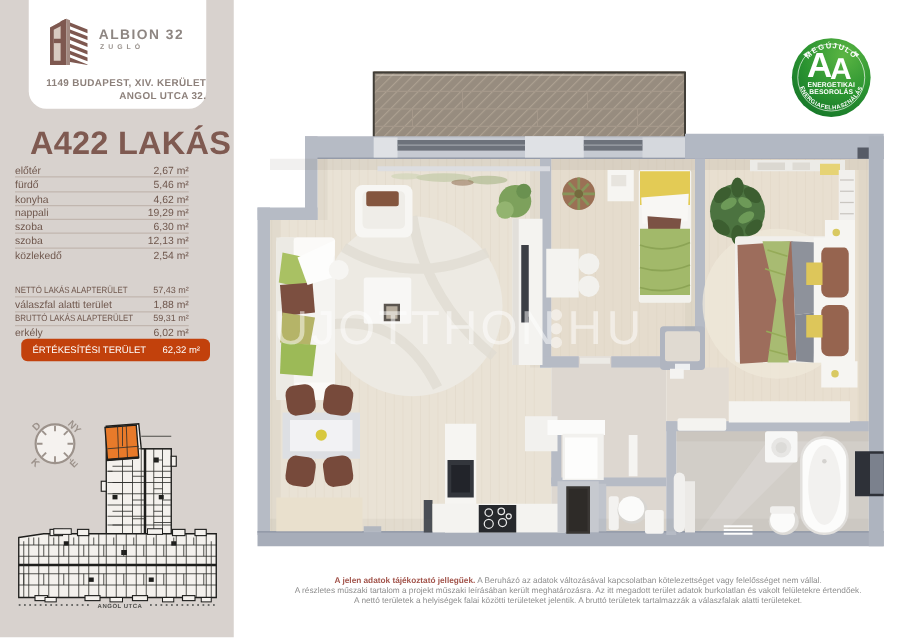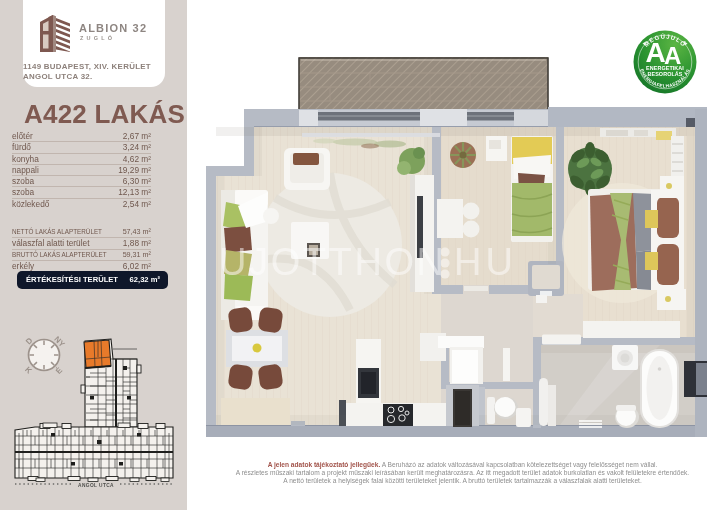--- a/index.html
+++ b/index.html
@@ -1,28 +1,28 @@
 <!DOCTYPE html>
 <html><head>
 <meta charset="utf-8">
 <style>
   html,body{margin:0;padding:0;}
   body{width:720px;height:510px;overflow:hidden;background:#ffffff;font-family:"Liberation Sans",sans-serif;}
   .page{position:relative;width:720px;height:510px;background:#ffffff;border-radius:17px;}
   .sidebar{position:absolute;left:0;top:0;width:187px;height:510px;background:#d8d2ce;}
   .card{position:absolute;left:23px;top:0;width:142px;height:87px;background:#ffffff;border-radius:0 0 14px 14px;}
-  .addr{position:absolute;left:0;top:62px;width:142px;text-align:left;font-size:7.9px;line-height:9.8px;color:#8d817b;letter-spacing:0.3px;font-weight:bold;}
+  .addr{position:absolute;left:0;top:62px;width:142px;text-align:right;font-size:7.9px;line-height:9.8px;color:#8d817b;letter-spacing:0.3px;font-weight:bold;}
   .title{position:absolute;left:24px;top:99px;font-size:26px;font-weight:bold;color:#7f5a51;letter-spacing:0.2px;}
   .tbl{position:absolute;left:12px;width:139px;font-size:8.3px;color:#6f574d;}
   .row{position:relative;height:10.25px;line-height:10.25px;}
   .row .v{position:absolute;right:0;top:0;}
   .row.u{border-bottom:0.8px solid #c1b6af;}
   .row.b{font-weight:normal;font-size:7.2px;}
   .row.b .t{display:inline-block;transform:scaleX(0.88);transform-origin:left center;white-space:nowrap;}
-  .bar{position:absolute;left:17px;top:271px;width:151px;height:18px;background:#0f172a;border-radius:5px;color:#ffffff;font-size:7.6px;font-weight:bold;line-height:18px;}
+  .bar{position:absolute;left:17px;top:271px;width:151px;height:18px;background:#c2410c;border-radius:5px;color:#ffffff;font-size:7.6px;font-weight:normal;line-height:18px;}
   .bar .l{position:absolute;left:9px;}
   .bar .v{position:absolute;right:8px;}
   .disc{position:absolute;left:210px;top:461px;width:505px;text-align:center;font-size:6.6px;line-height:8.1px;color:#8e8e8e;}
   .disc b{color:#a2544b;}
 </style>
 </head>
 <body>
 <div class="page">
 
 <div class="sidebar"></div>
@@ -48,21 +48,21 @@
   <div style="position:absolute;left:56px;top:22px;font-size:11px;font-weight:bold;color:#8e8682;letter-spacing:1.2px;">ALBION 32</div>
   <div style="position:absolute;left:57px;top:35px;font-size:5.5px;font-weight:bold;color:#9a938e;letter-spacing:3.2px;">ZUGLÓ</div>
 
   <div class="addr">1149 BUDAPEST, XIV. KERÜLET<br>ANGOL UTCA 32.</div>
 </div>
 
 <div class="title">A422 LAKÁS</div>
 
 <div class="tbl" style="top:131px;">
   <div class="row u">előtér<span class="v">2,67 m²</span></div>
-  <div class="row u">fürdő<span class="v">3,24 m²</span></div>
+  <div class="row u">fürdő<span class="v">5,46 m²</span></div>
   <div class="row u">konyha<span class="v">4,62 m²</span></div>
   <div class="row u">nappali<span class="v">19,29 m²</span></div>
   <div class="row u">szoba<span class="v">6,30 m²</span></div>
   <div class="row u">szoba<span class="v">12,13 m²</span></div>
   <div class="row">közlekedő<span class="v">2,54 m²</span></div>
 </div>
 
 <div class="tbl" style="top:227px;">
   <div class="row u b"><span class="t">NETTÓ LAKÁS ALAPTERÜLET</span><span class="v">57,43 m²</span></div>
   <div class="row u">válaszfal alatti terület<span class="v">1,88 m²</span></div>

